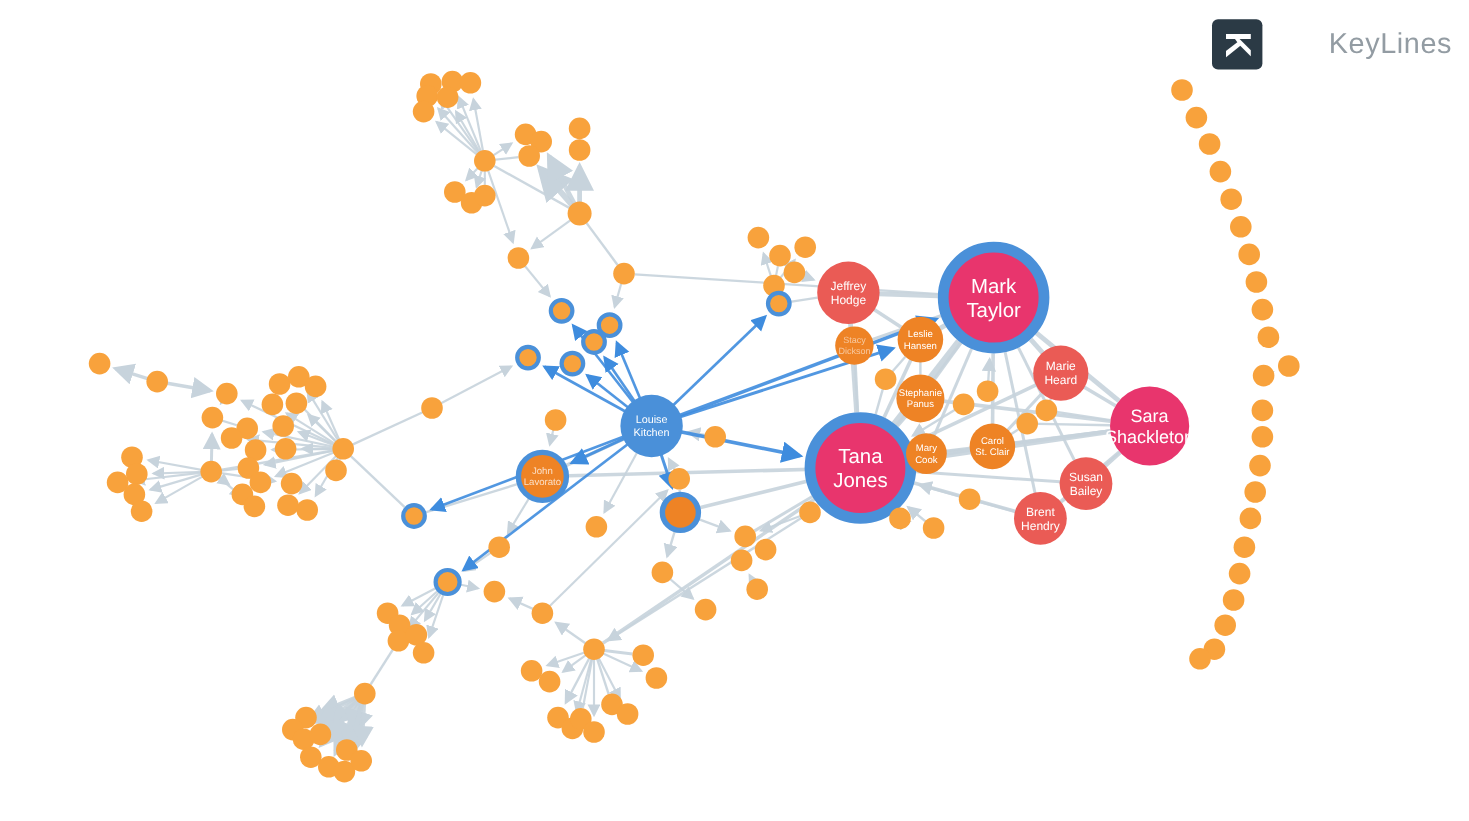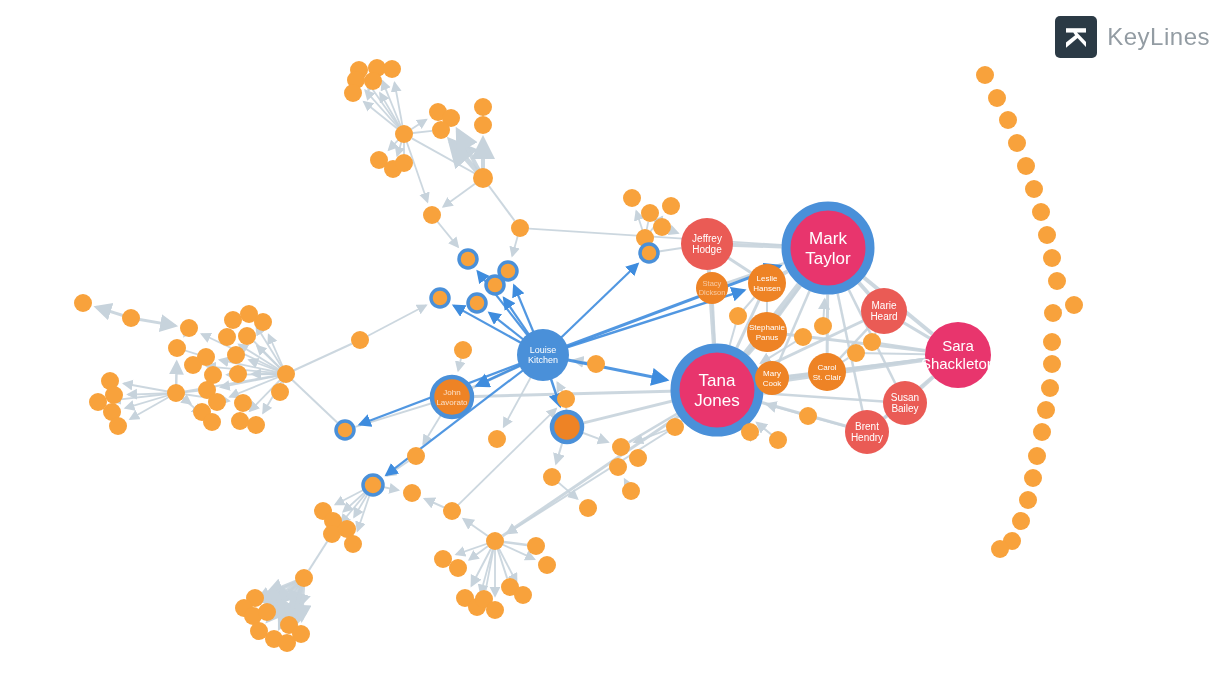--- a/index.html
+++ b/index.html
@@ -4,21 +4,21 @@
 <style>
   html,body{margin:0;padding:0;background:#fff;}
   #stage{position:relative;width:1224px;height:684px;background:#ffffff;overflow:hidden;
          font-family:"Liberation Sans", sans-serif;}
   #graph{position:absolute;left:0;top:0;}
   .logo{position:absolute;top:16px;right:14px;display:flex;align-items:center;gap:10px;}
   .logo-mark{width:42px;height:42px;background:#2b3a45;border-radius:5px;display:flex;
              align-items:center;justify-content:center;}
   .logo-mark span{color:#fff;font-weight:bold;font-size:30px;display:inline-block;
                   transform:rotate(90deg);line-height:1;}
-  .logo-text{font-size:24px;color:#939ca3;letter-spacing:.5px;}
+  .logo-text{font-size:24px;color:#939ca3;letter-spacing:.5px;margin-left:45px;}
   text{font-family:"Liberation Sans", sans-serif;}
 </style>
 </head>
 <body>
 
 <div id="stage">
   <svg id="graph" width="1224" height="684" viewBox="0 0 1224 684">
     <defs>
       <marker id="ag" markerWidth="7" markerHeight="7" refX="5" refY="3" orient="auto">
         <path d="M0,0 L6,3 L0,6 Z" fill="#C7D3DC"></path>

